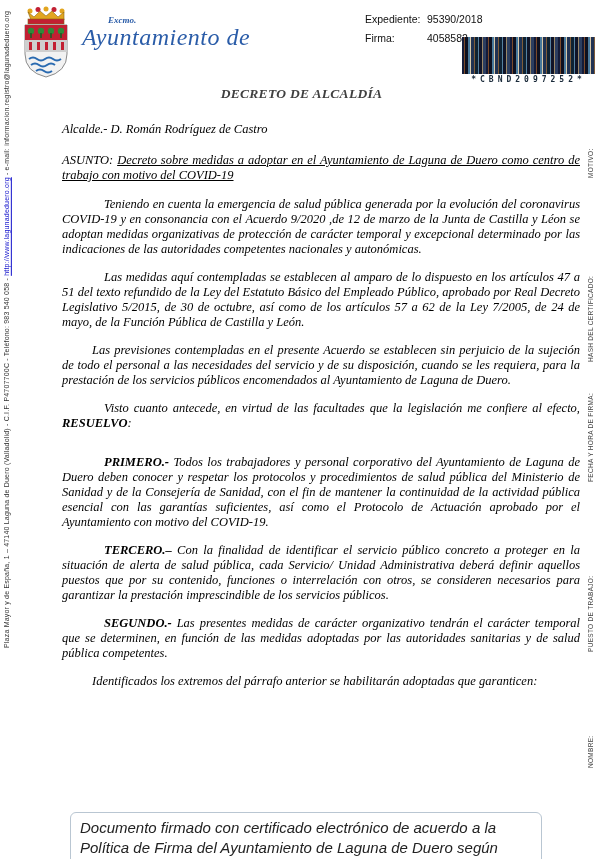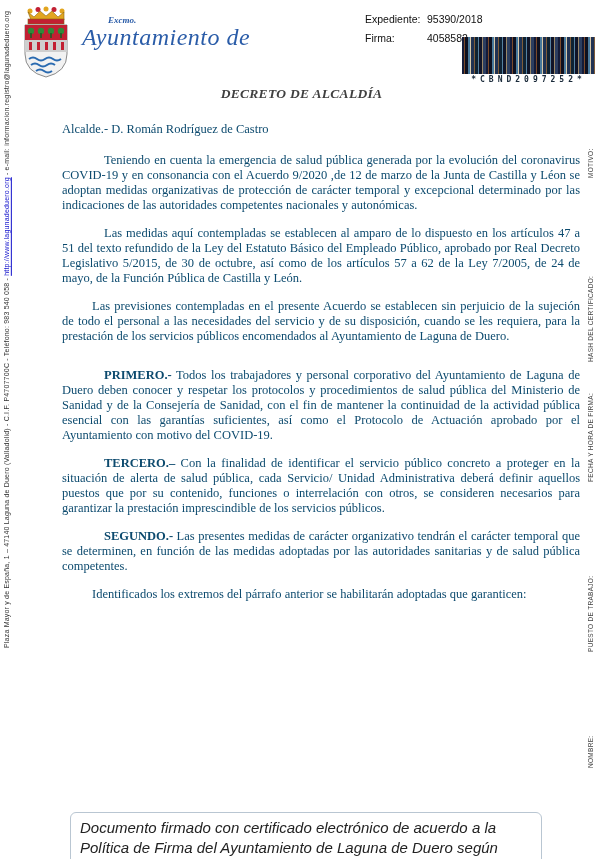--- a/index.html
+++ b/index.html
@@ -31,21 +31,21 @@
     font-family:"DejaVu Sans Mono", monospace;font-size:8px;font-weight:bold;
     letter-spacing:4px;color:#1a2a3a;margin-top:1px;white-space:nowrap;
   }
   
   .doc-title{
     position:absolute;left:0;right:0;top:86px;text-align:center;
     font-size:13.5px;font-weight:bold;font-style:italic;color:#404040;letter-spacing:0.3px;
   }
   .body-text{
     position:absolute;left:62px;top:122px;width:518px;
-    font-size:12.5px;color:#0c4a6e;line-height:15px;text-align:justify;
+    font-size:12.5px;font-style:italic;color:#000000;line-height:15px;text-align:justify;
   }
   .body-text p{margin:0 0 13px 0;}
   .indent{text-indent:42px;}
   .indent-sm{text-indent:30px;}
   .b{font-weight:bold;}
   .u{text-decoration:underline;}
   .gap-top{margin-top:24px !important;}
   
   .v-rotated{
     writing-mode:vertical-rl;transform:rotate(180deg);
@@ -136,27 +136,33 @@
   <div class="barcode-wrap">
     <div class="barcode"></div>
     <div class="barcode-text">*CBND2097252*</div>
   </div>
 
   <div class="doc-title">DECRETO DE ALCALDÍA</div>
 
   <div class="body-text">
     <p style="margin-bottom:16px;">Alcalde.- D. Román Rodríguez de Castro</p>
 
+    <p style="margin-bottom:14px;">
+      <span>ASUNTO: </span><span class="u">Decreto sobre medidas a adoptar en el Ayuntamiento de Laguna de Duero como centro de trabajo con motivo del COVID-19</span>
+    </p>
 
     <p class="indent">Teniendo en cuenta la emergencia de salud pública generada por la evolución del coronavirus COVID-19 y en consonancia con el Acuerdo 9/2020 ,de 12 de marzo de la Junta de Castilla y Léon se adoptan medidas organizativas de protección de carácter temporal y excepcional determinado por las indicaciones de las autoridades competentes nacionales y autonómicas.</p>
 
     <p class="indent">Las medidas aquí contempladas se establecen al amparo de lo dispuesto en los artículos 47 a 51 del texto refundido de la Ley del Estatuto Básico del Empleado Público, aprobado por Real Decreto Legislativo 5/2015, de 30 de octubre, así como de los artículos 57 a 62 de la Ley 7/2005, de 24 de mayo, de la Función Pública de Castilla y León.</p>
 
     <p class="indent-sm">Las previsiones contempladas en el presente Acuerdo se establecen sin perjuicio de la sujeción de todo el personal a las necesidades del servicio y de su disposición, cuando se les requiera, para la prestación de los servicios públicos encomendados al Ayuntamiento de Laguna de Duero.</p>
 
+    <p class="indent">
+      <span>Visto cuanto antecede, en virtud de las facultades que la legislación me confiere al efecto, </span><span class="b">RESUELVO</span><span>:</span>
+    </p>
 
     <p class="indent gap-top">
       <span class="b">PRIMERO.-</span><span> Todos los trabajadores y personal corporativo del Ayuntamiento de Laguna de Duero deben conocer y respetar los protocolos y procedimientos de salud pública del Ministerio de Sanidad y de la Consejería de Sanidad, con el fin de mantener la continuidad de la actividad pública esencial con las garantías suficientes, así como el Protocolo de Actuación aprobado por el Ayuntamiento con motivo del COVID-19.</span>
     </p>
 
     <p class="indent">
       <span class="b">TERCERO.–</span><span> Con la finalidad de identificar el servicio público concreto a proteger en la situación de alerta de salud pública, cada Servicio/ Unidad Administrativa deberá definir aquellos puestos que por su contenido, funciones o interrelación con otros, se consideren necesarios para garantizar la prestación imprescindible de los servicios públicos.</span>
     </p>
 
     <p class="indent">

